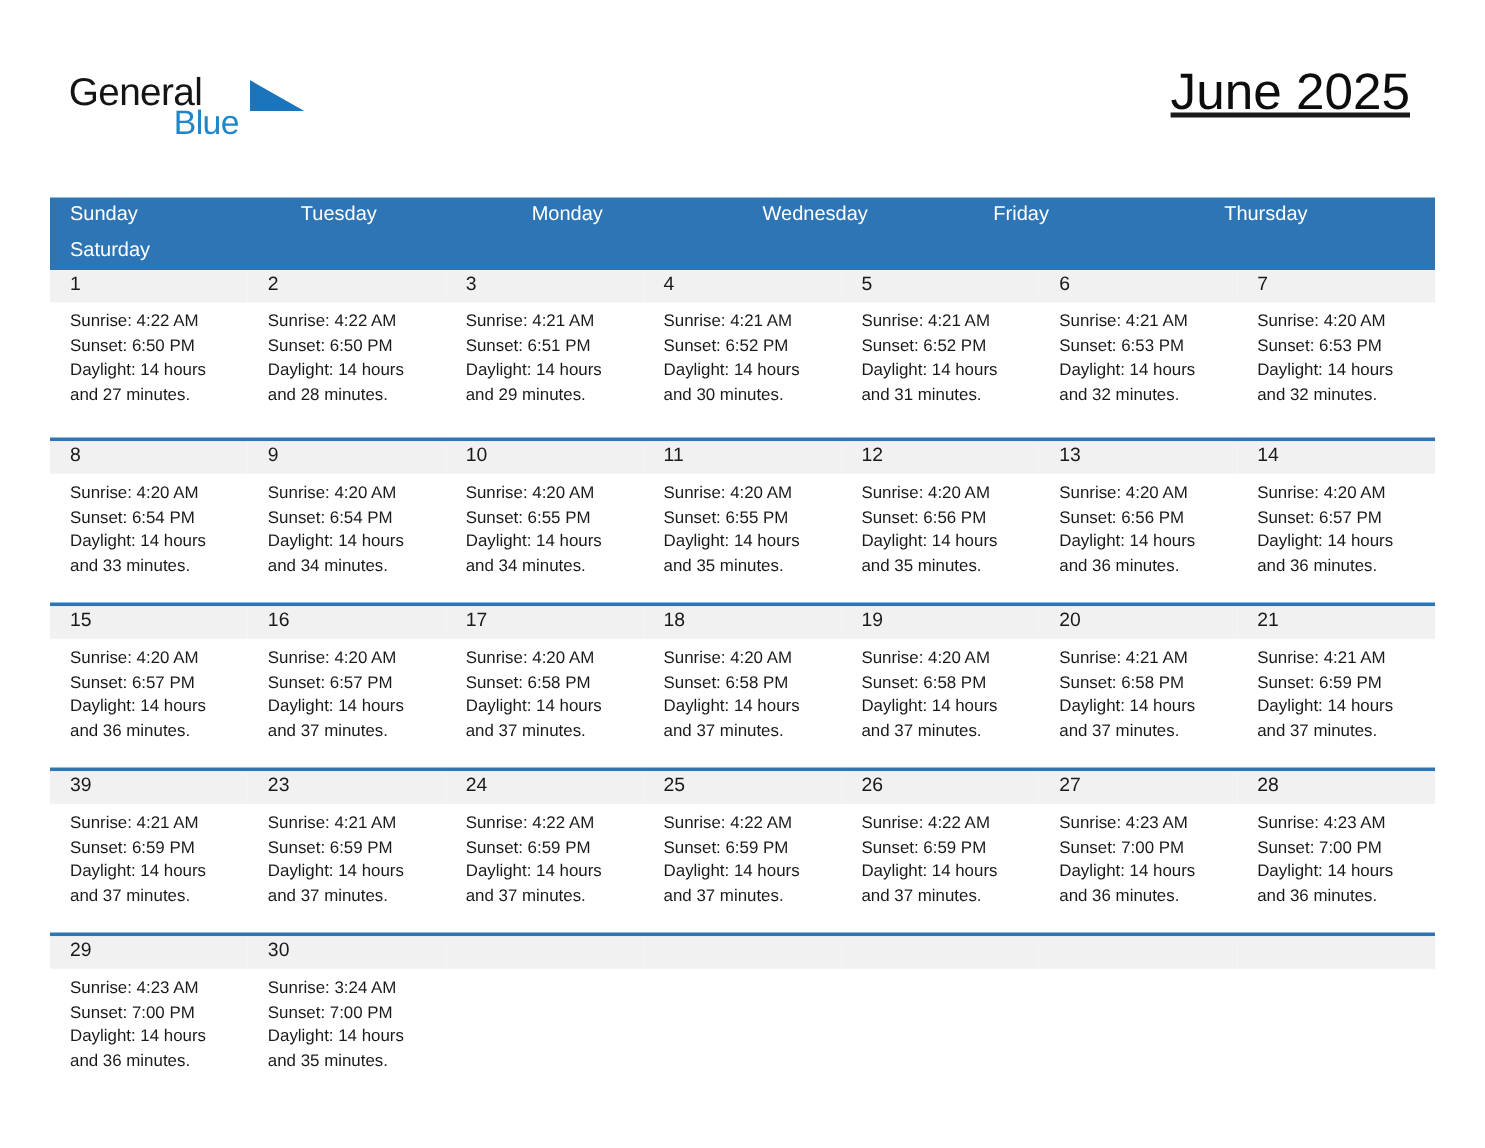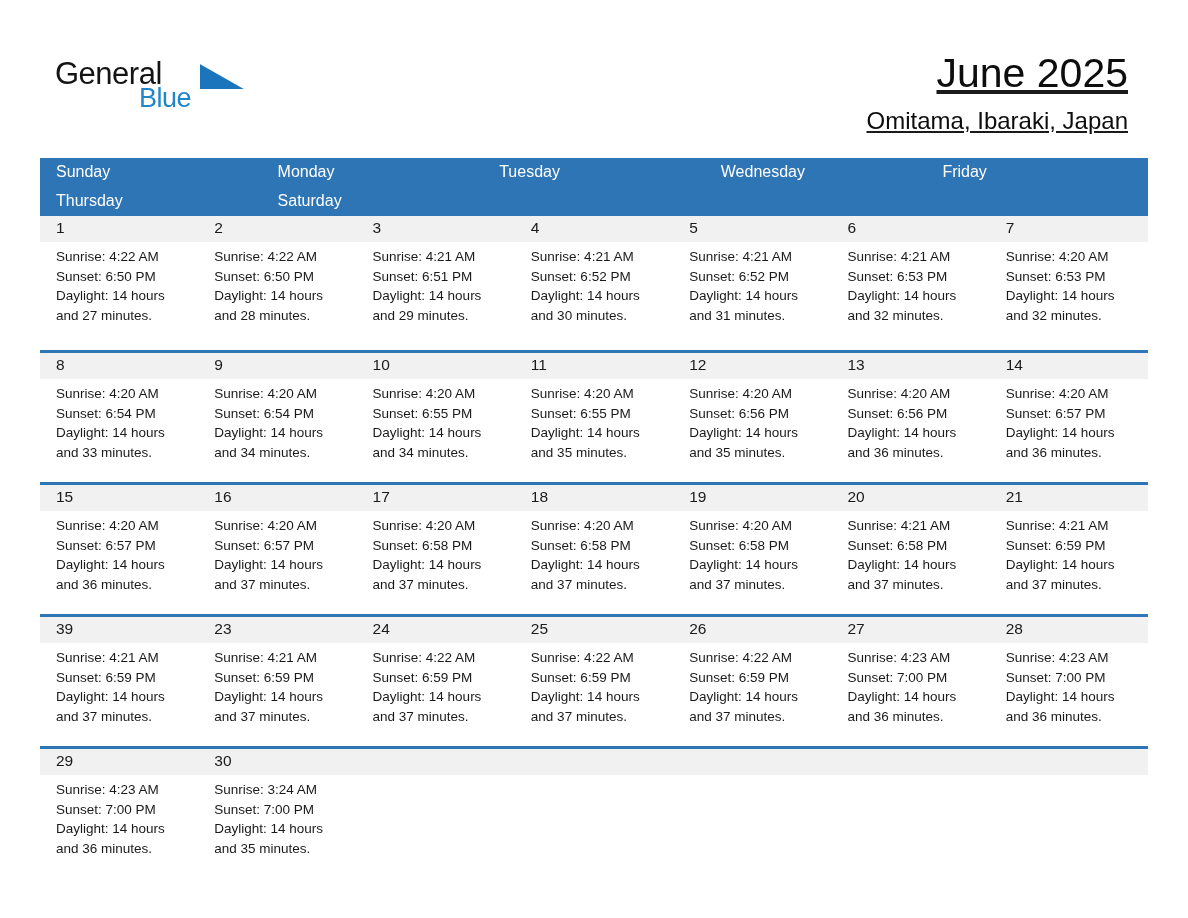--- a/index.html
+++ b/index.html
@@ -22,21 +22,21 @@
   .logo-general{font-size:31px;line-height:1;letter-spacing:-0.5px;color:#141414;}
   .logo-triangle{width:44px;height:25px;margin-left:2px;margin-bottom:0px;
     background:var(--triangle-blue);
     clip-path:polygon(0 0,100% 100%,0 100%);}
   .logo-blue{font-size:27px;line-height:0.95;letter-spacing:-0.5px;color:var(--brand-blue);margin-left:84px;margin-top:-3px;}
   .titles{position:absolute;right:60px;top:52px;text-align:right;text-decoration:underline;}
   .title{font-size:41px;line-height:1.05;color:#0d0d0d;}
   .subtitle{font-size:24px;margin-top:12px;color:#0d0d0d;}
 
   .calendar{margin:0 40px;}
-  .weekday-header{display:grid;grid-template-columns:repeat(5,1fr);background:var(--accent);}
+  .weekday-header{display:grid;grid-template-columns:repeat(6,1fr);background:var(--accent);}
   .weekday-header > div{color:#fff;font-size:16px;padding:5px 4px 6px 16px;}
 
   .week{display:grid;grid-template-columns:repeat(7,1fr);border-top:3px solid var(--accent);min-height:132px;}
   .week.first{border-top:none;min-height:134px;}
   .cell .daynum{background:var(--band);font-size:15.5px;padding:3px 4px 4px 16px;min-height:26px;color:#1a1a1a;}
   .cell .details{margin-top:5px;}
   .cell .line{font-size:13.5px;line-height:19.6px;padding:0 6px 0 16px;white-space:nowrap;}
 </style>
 </head>
 <body>
@@ -44,29 +44,28 @@
 <div class="top">
   <div class="logo">
     <div class="logo-line1">
       <span class="logo-general">General</span>
       <span class="logo-triangle"></span>
     </div>
     <div class="logo-blue">Blue</div>
   </div>
   <div class="titles">
     <div class="title">June 2025</div>
-    <div class="subtitle">Omitama, Ibaraki, Japan</div>
   </div>
 </div>
 
 <div class="calendar">
   <div class="weekday-header">
       <div>Sunday</div>
+      <div>Tuesday</div>
       <div>Monday</div>
-      <div>Tuesday</div>
       <div>Wednesday</div>
       <div>Friday</div>
       <div>Thursday</div>
       <div>Saturday</div>
     </div>
   <div>
       <div class="week first">
         <div class="cell">
           <div class="daynum">1</div>
           <div class="details">

